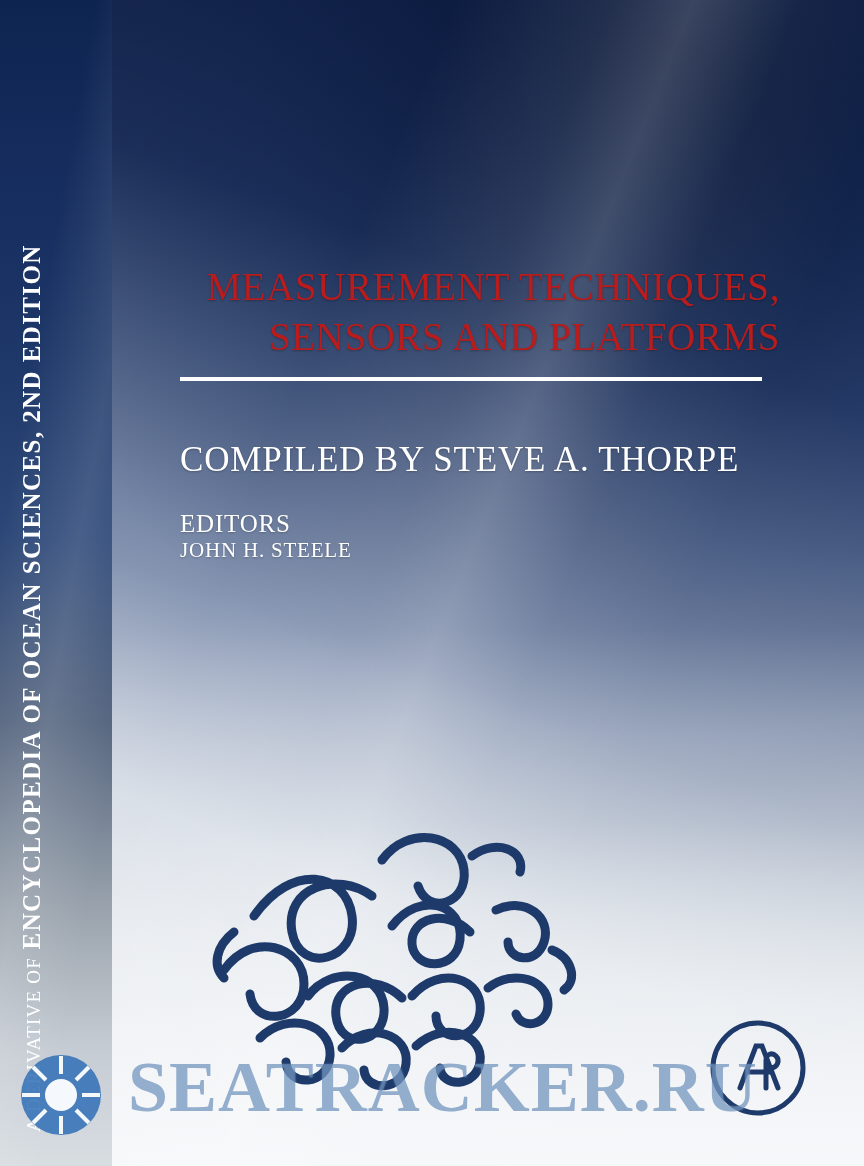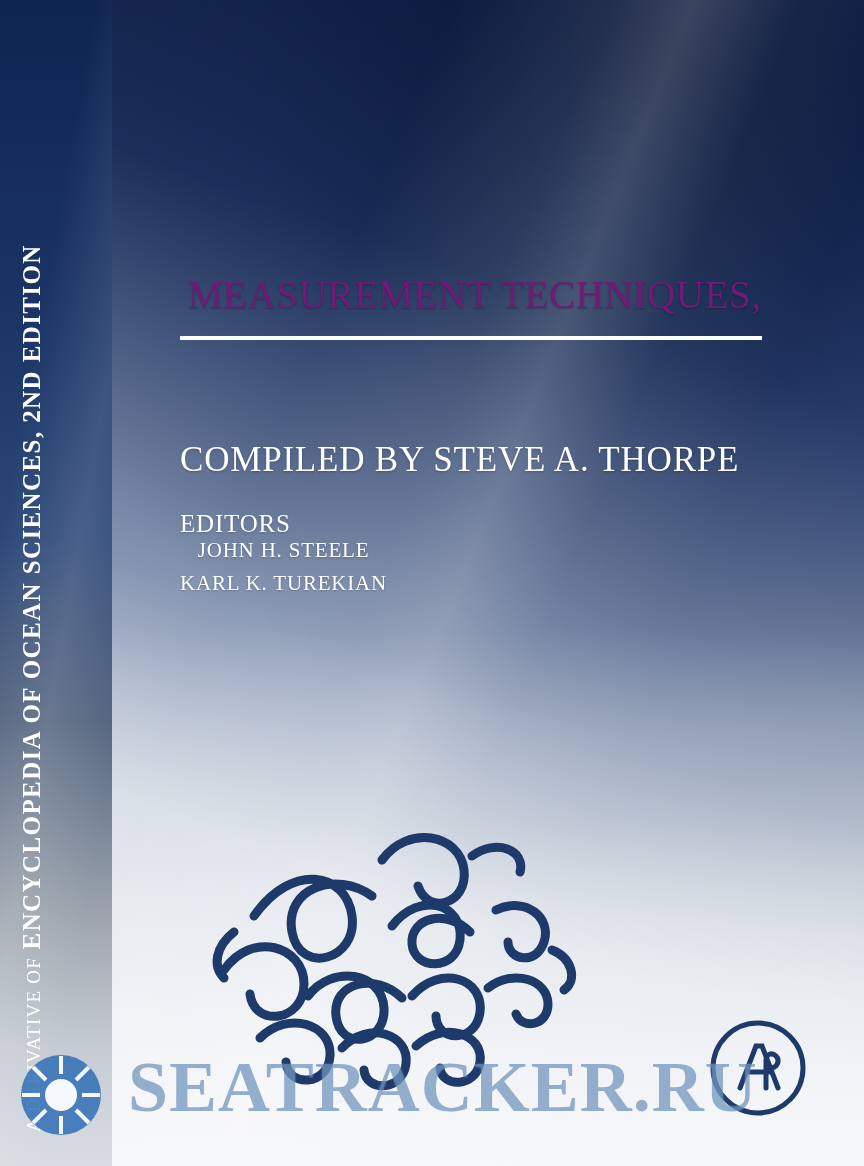--- a/index.html
+++ b/index.html
@@ -114,29 +114,30 @@
   }
 
   
   .title-block {
     position: absolute;
     left: 180px;
     top: 262px;
     width: 600px;
   }
   .title {
-    color: #701a75;
+    color: #b91c1c;
     font-family: "Liberation Serif", serif;
     font-size: 39px;
     line-height: 1.27;
     letter-spacing: 0.6px;
     font-variant: small-caps;
     text-transform: uppercase;
-    margin: 8px;
+    margin: 0;
     text-shadow: 0 1px 2px rgba(0,0,0,0.25);
+    text-align: right;
   }
   .title .line2 { display: block; }
   .rule {
     margin-top: 16px;
     width: 582px;
     height: 4px;
     background: #ffffff;
   }
   .compiled {
     position: absolute;
@@ -232,30 +233,30 @@
     <div class="spine-sheen"></div>
     <div class="spine-text">
       <span class="small">A Derivative of</span>
       <span class="big">Encyclopedia of Ocean Sciences, 2nd Edition</span>
     </div>
   </div>
 
   <div class="title-block">
     <div class="title">
       <span>Measurement Techniques,</span>
+      <span class="line2">Sensors and Platforms</span>
     </div>
     <div class="rule"></div>
   </div>
 
   <div class="compiled">Compiled by Steve A. Thorpe</div>
 
   <div class="editors">
     <div class="heading">Editors</div>
     <div class="name">John H. Steele</div>
-    <div class="name">Karl K. Turekian</div>
   </div>
 
   <div class="art">
     <svg width="420" height="300" viewBox="0 0 420 300" fill="none" xmlns="http://www.w3.org/2000/svg">
       <g stroke="#1d3a6b" stroke-width="9" stroke-linecap="round" fill="none">
         <path d="M58 116 C 96 62, 150 72, 156 116 C 162 160, 104 176, 96 132 C 88 88, 140 70, 176 96"></path>
         <path d="M186 60 C 212 24, 264 34, 268 70 C 272 104, 232 116, 222 86"></path>
         <path d="M276 56 C 300 38, 330 50, 324 72"></path>
         <path d="M196 126 C 224 90, 268 104, 264 140 C 260 172, 218 170, 216 144 C 214 118, 250 108, 274 132"></path>
         <path d="M300 110 C 330 96, 356 118, 348 142 C 340 166, 312 160, 312 142"></path>

